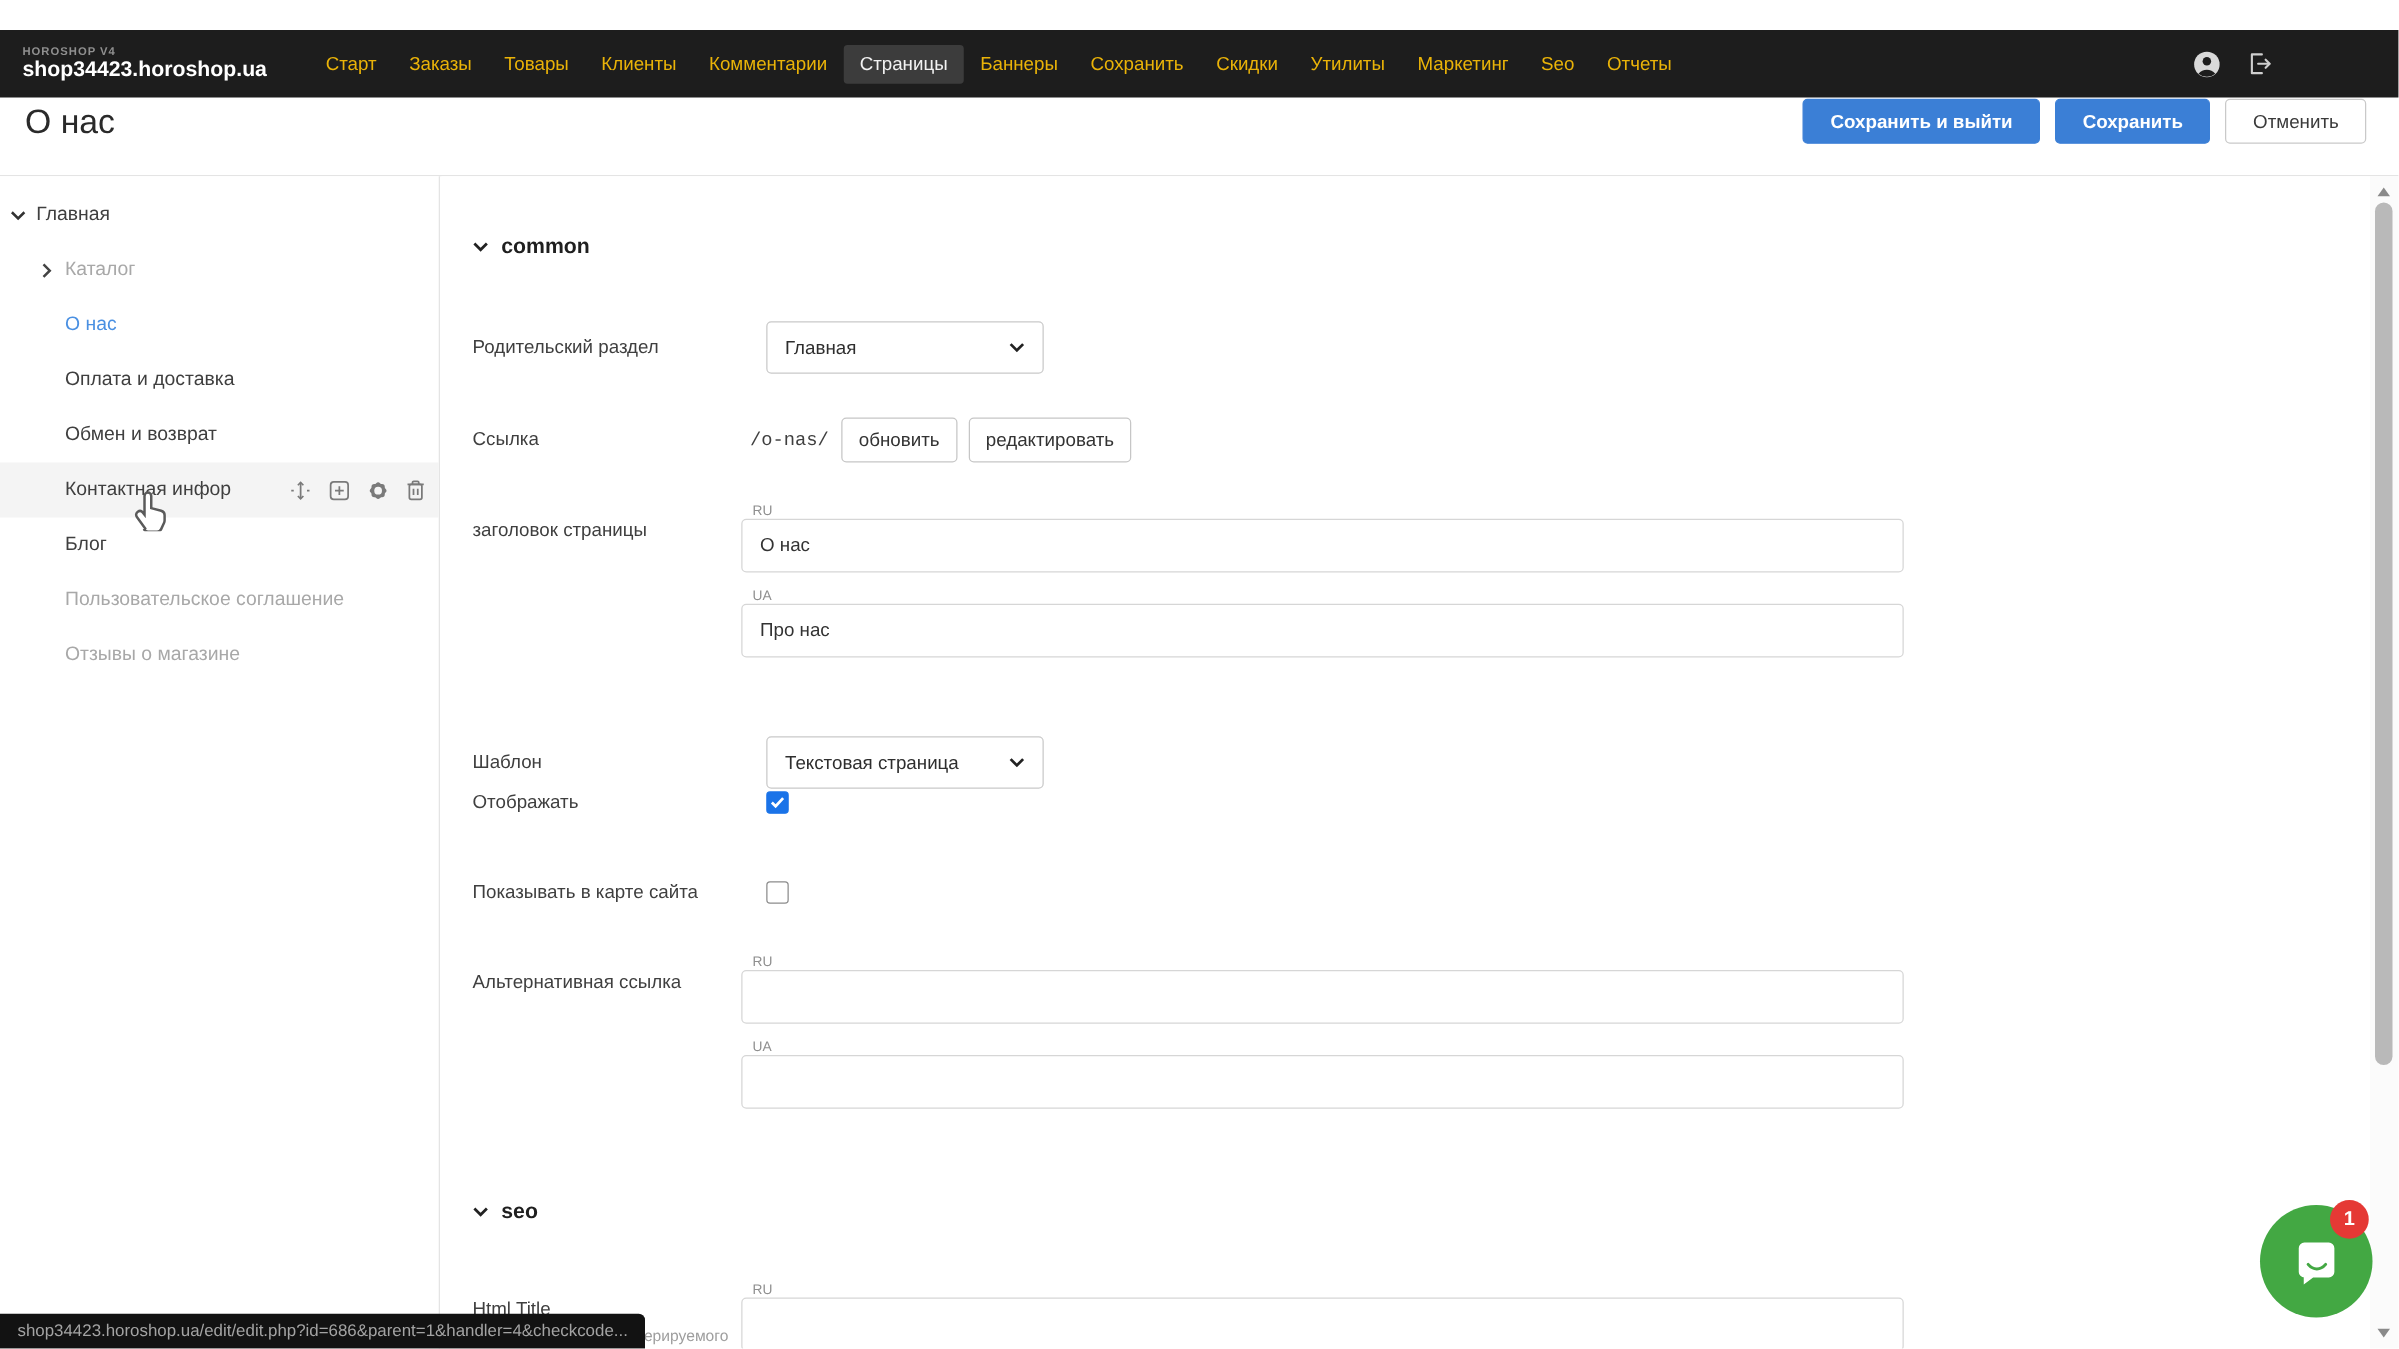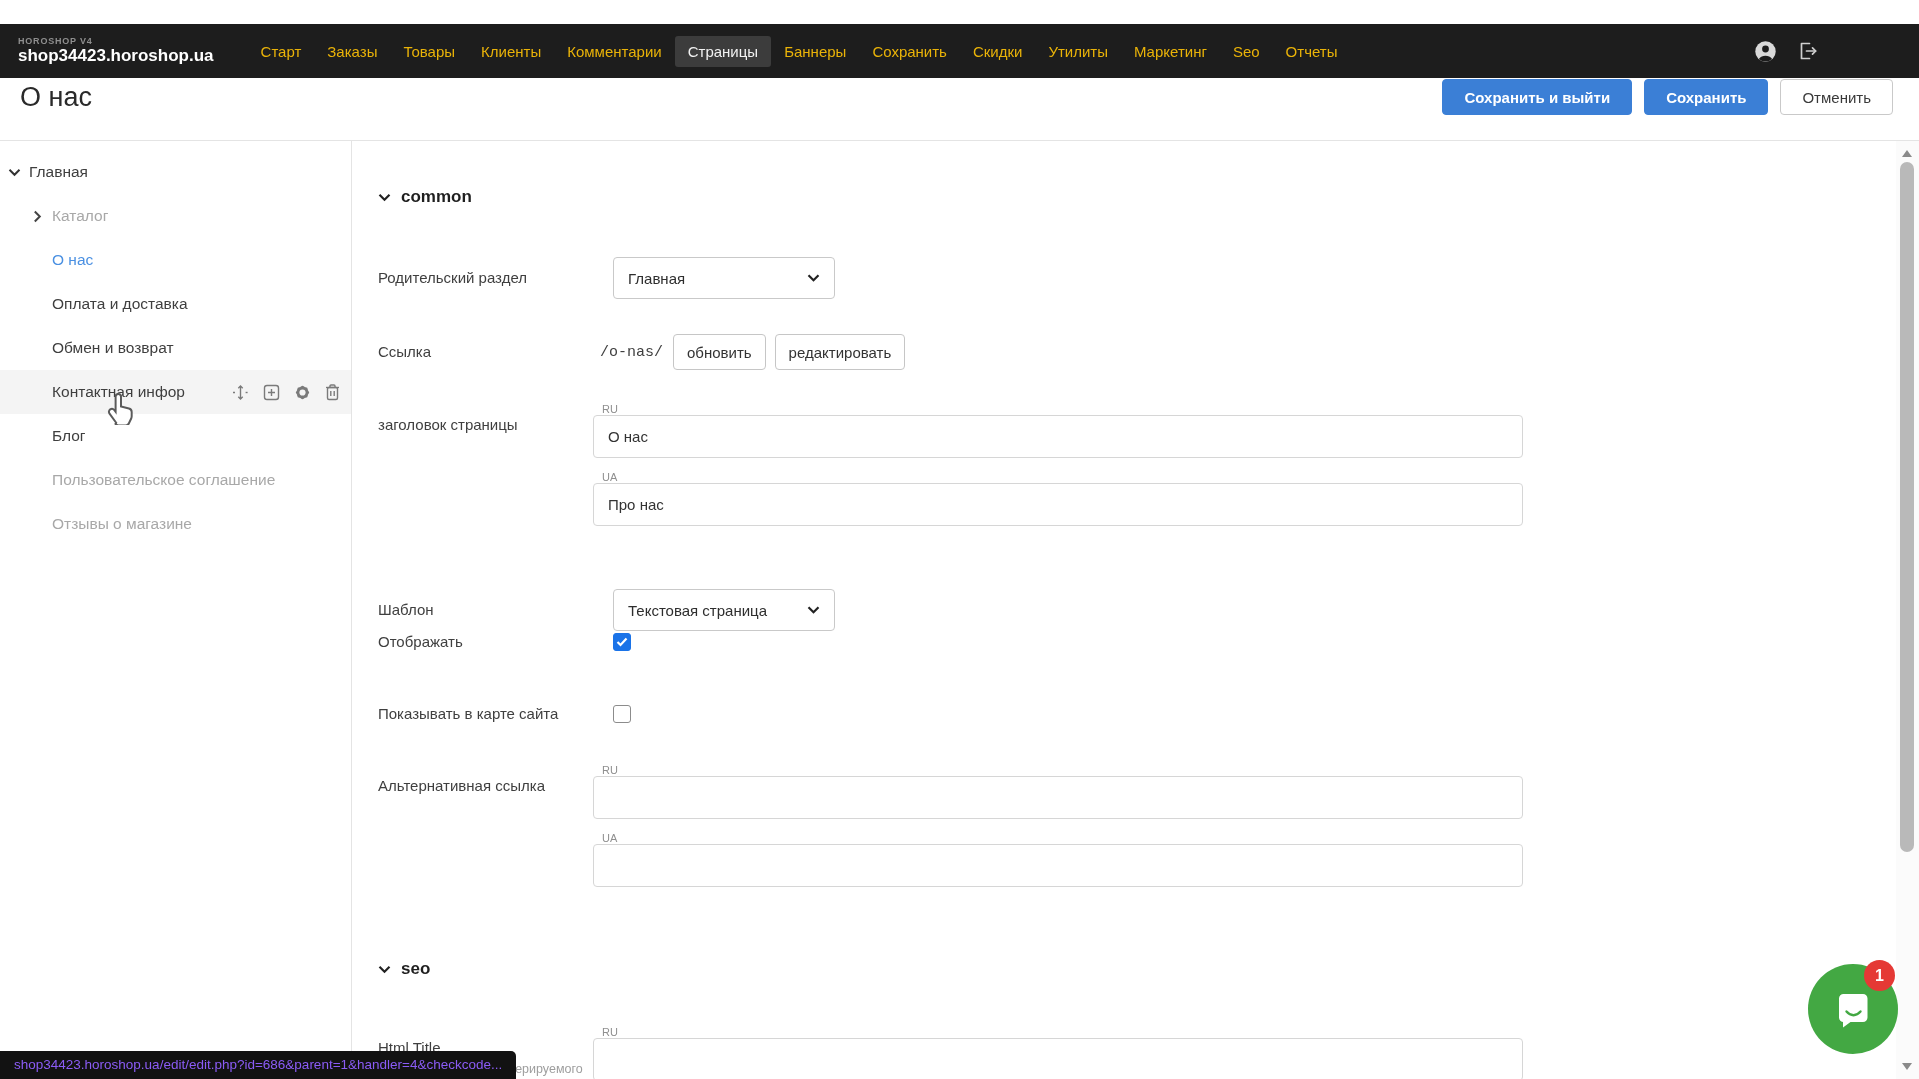--- a/index.html
+++ b/index.html
@@ -76,21 +76,21 @@
   .link-path { font-size:15px; color:#3f3f3f; margin-right:1px;font-family:Liberation Mono, monospace; }
   .link-btn { height:36px; border:1px solid #c6c6c6; border-radius:4px; background:#fff;
     font-size:15px; color:#333; padding:0 13px; cursor:pointer; font-family:inherit; }
   .checkbox { width:18px; height:18px; margin-left:20px; border-radius:3px; border:1.5px solid #8c8c8c;
     background:#fff; display:flex; align-items:center; justify-content:center; cursor:pointer; }
   .checkbox .check { display:none; }
   .checkbox.checked { background:#1a73e8; border-color:#1a73e8; }
   .checkbox.checked .check { display:block; }
 
   
-  .status-tooltip { position:absolute; left:0; bottom:0; height:28px; background:#121212; color:#8b5cf6;
+  .status-tooltip { position:absolute; left:0; bottom:0; height:28px; background:#121212; color:#a3a3a3;
     font-size:13.5px; line-height:28px; padding:0 14px; border-top-right-radius:5px; z-index:30; white-space:nowrap; }
 
   
   .chat { position:absolute; left:1808px; top:964px; width:90px; height:90px; border-radius:50%;
     background:#43a843; display:flex; align-items:center; justify-content:center; z-index:25; cursor:pointer; }
   .chat-badge { position:absolute; left:1864px; top:960px; width:31px; height:31px; border-radius:50%;
     background:#e53935; color:#fff; font-size:16px; font-weight:bold; display:flex; align-items:center;
     justify-content:center; z-index:26; }
 
   

